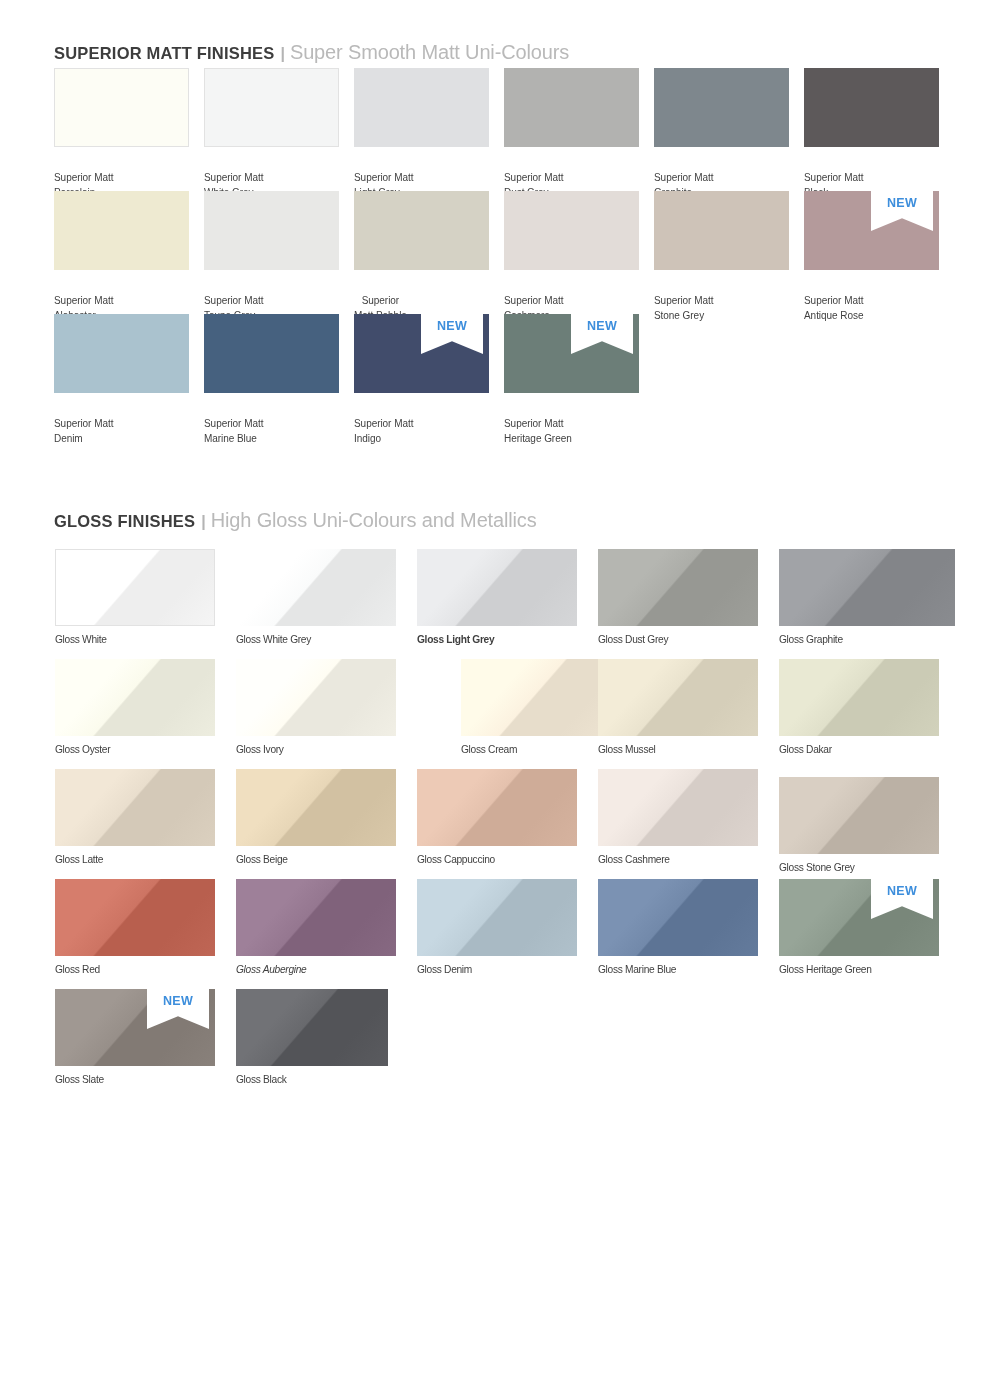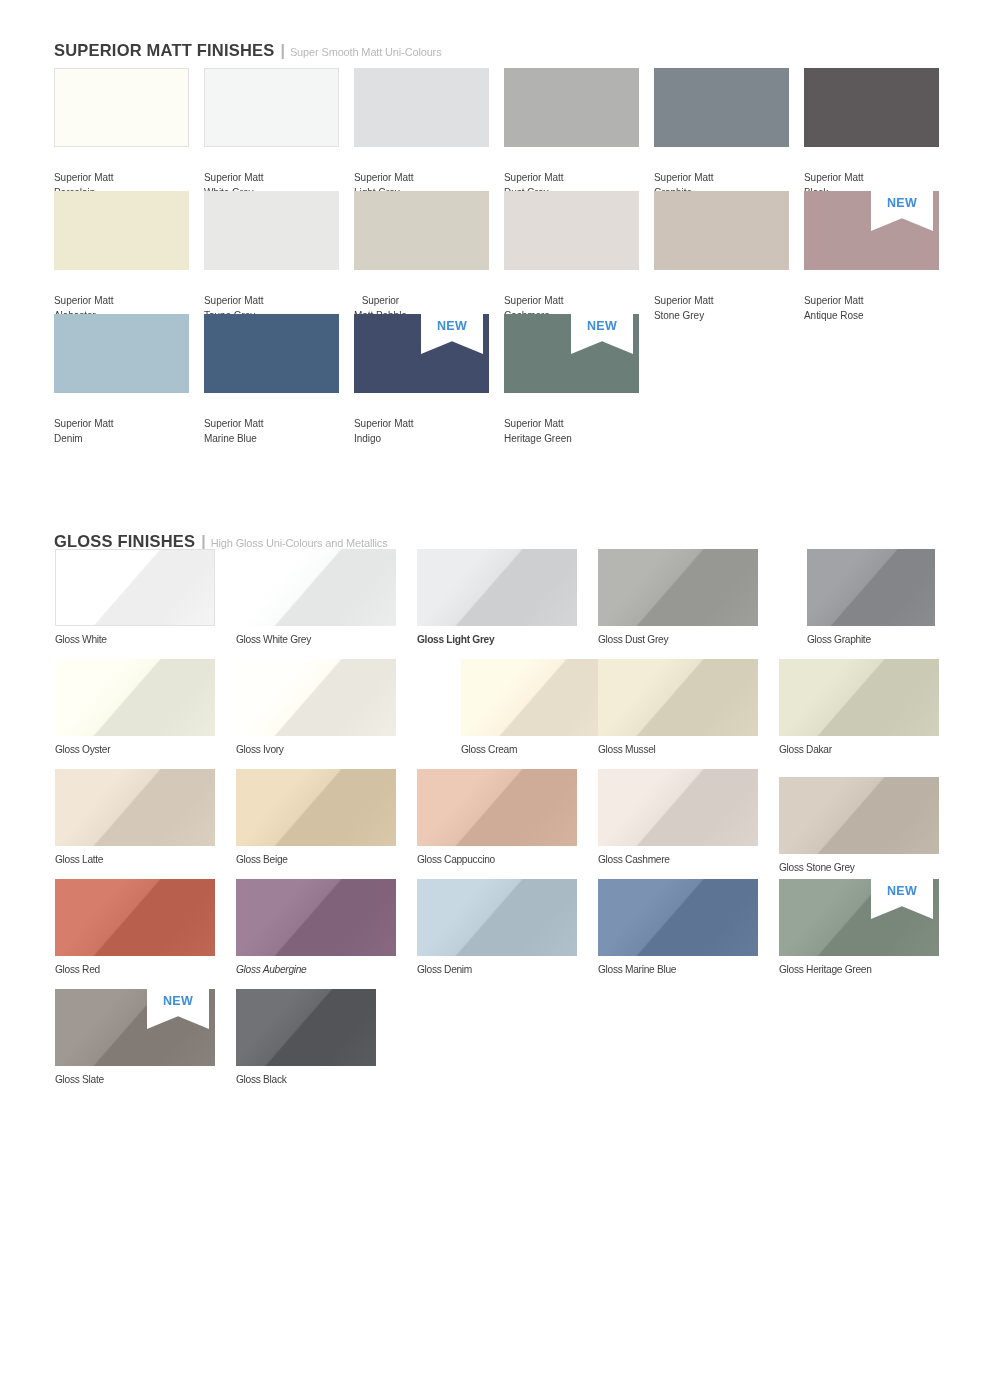--- a/index.html
+++ b/index.html
@@ -39,21 +39,21 @@
     text-transform: uppercase;
   }
   .section-heading .divider {
     display: inline-block;
     font-size: 16px;
     font-weight: bold;
     color: #b4b4b4;
     padding: 0 5px 0 6px;
   }
   .section-heading .subtitle {
-    font-size: 11px;
+    font-size: 20px;
     font-weight: normal;
     color: #b9b9b9;
     letter-spacing: -0.15px;
   }
 
   
   .cell {
     position: absolute;
   }
   .chip {
@@ -250,21 +250,21 @@
           <div class="new-badge">
             <div class="flag"></div>
             <div class="new-text" style="color: rgb(61, 142, 220);">NEW</div>
           </div>
         </div>
         <div class="label">Superior Matt
 Heritage Green</div>
       </div>
     </div>
 
-  <div class="section-heading" id="heading-gloss" style="top: 533px;">
+  <div class="section-heading" id="heading-gloss" style="top: 510px;">
     <span class="title">GLOSS FINISHES</span><span class="divider">|</span><span class="subtitle">High Gloss Uni-Colours and Metallics</span>
   </div>
 
   <div id="grid-gloss" class="gloss">
       <div class="cell bordered" style="left: 55px; top: 549px; width: 160px;">
         <div class="chip">
           <div class="chip-inner" style="background: linear-gradient(131deg, rgb(255, 255, 255) 0%, rgb(255, 255, 255) 30%, rgb(255, 255, 255) 46%, rgb(238, 238, 238) 47%, rgb(238, 238, 238) 72%, rgb(245, 245, 245) 100%);"></div>
         </div>
         <div class="label">Gloss White</div>
       </div>
@@ -279,21 +279,21 @@
           <div class="chip-inner" style="background: linear-gradient(131deg, rgb(236, 237, 239) 0%, rgb(236, 237, 239) 30%, rgb(227, 228, 230) 46%, rgb(206, 207, 209) 47%, rgb(206, 207, 209) 72%, rgb(213, 214, 216) 100%);"></div>
         </div>
         <div class="label">Gloss Light Grey</div>
       </div>
       <div class="cell" style="left: 598px; top: 549px; width: 160px;">
         <div class="chip">
           <div class="chip-inner" style="background: linear-gradient(131deg, rgb(181, 182, 177) 0%, rgb(181, 182, 177) 30%, rgb(172, 173, 168) 46%, rgb(151, 152, 147) 47%, rgb(151, 152, 147) 72%, rgb(158, 159, 154) 100%);"></div>
         </div>
         <div class="label">Gloss Dust Grey</div>
       </div>
-      <div class="cell" style="left: 779px; top: 549px; width: 128px; margin-left: 28px;">
+      <div class="cell" style="left: 779px; top: 549px; width: 176px;">
         <div class="chip">
           <div class="chip-inner" style="background: linear-gradient(131deg, rgb(161, 163, 167) 0%, rgb(161, 163, 167) 30%, rgb(152, 154, 158) 46%, rgb(131, 133, 137) 47%, rgb(131, 133, 137) 72%, rgb(138, 140, 144) 100%);"></div>
         </div>
         <div class="label">Gloss Graphite</div>
       </div>
       <div class="cell" style="left: 55px; top: 659px; width: 160px;">
         <div class="chip">
           <div class="chip-inner" style="background: linear-gradient(131deg, rgb(255, 255, 246) 0%, rgb(255, 255, 246) 30%, rgb(251, 251, 237) 46%, rgb(230, 230, 216) 47%, rgb(230, 230, 216) 72%, rgb(237, 237, 223) 100%);"></div>
         </div>
         <div class="label">Gloss Oyster</div>
@@ -389,21 +389,21 @@
       <div class="cell" style="left: 55px; top: 989px; width: 160px;">
         <div class="chip">
           <div class="chip-inner" style="background: linear-gradient(131deg, rgb(160, 152, 146) 0%, rgb(160, 152, 146) 30%, rgb(151, 143, 137) 46%, rgb(130, 122, 116) 47%, rgb(130, 122, 116) 72%, rgb(137, 129, 123) 100%);"></div>
           <div class="new-badge">
             <div class="flag"></div>
             <div class="new-text" style="color: rgb(61, 142, 220);">NEW</div>
           </div>
         </div>
         <div class="label">Gloss Slate</div>
       </div>
-      <div class="cell" style="left: 236px; top: 989px; width: 140px;">
+      <div class="cell" style="left: 236px; top: 989px; width: 152px;">
         <div class="chip">
           <div class="chip-inner" style="background: linear-gradient(131deg, rgb(113, 114, 118) 0%, rgb(113, 114, 118) 30%, rgb(104, 105, 109) 46%, rgb(83, 84, 88) 47%, rgb(83, 84, 88) 72%, rgb(90, 91, 95) 100%);"></div>
         </div>
         <div class="label">Gloss Black</div>
       </div>
     </div>
 
 </div>
 
 </body></html>

